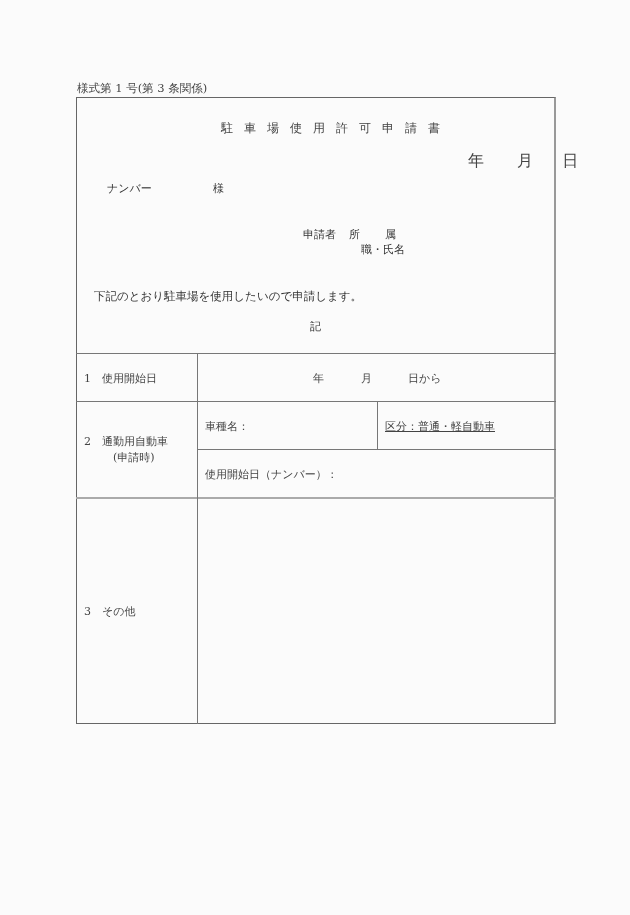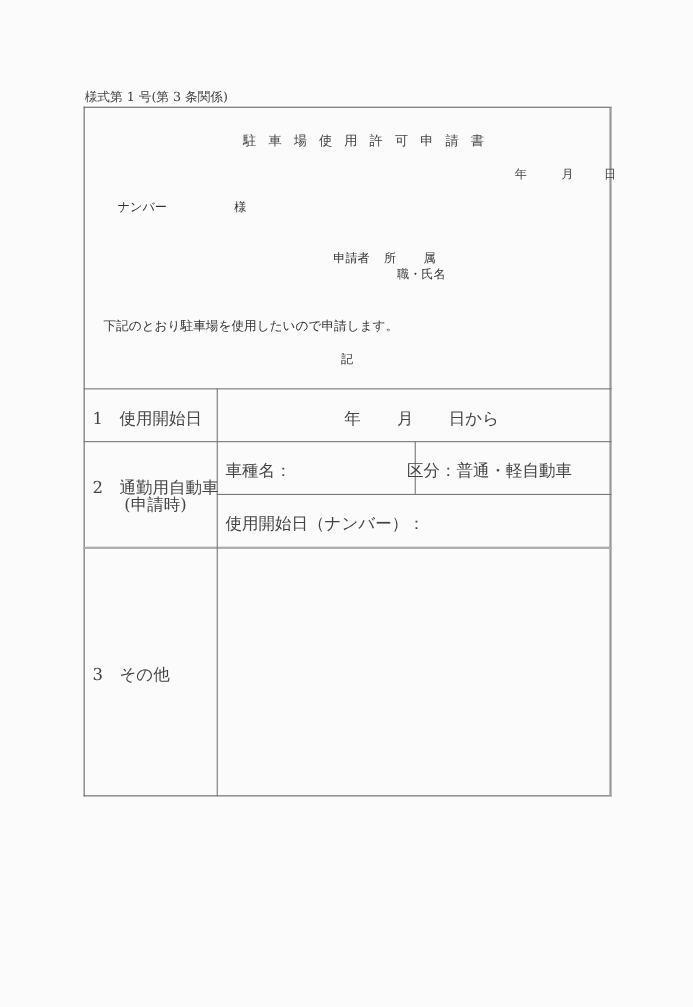--- a/index.html
+++ b/index.html
@@ -15,33 +15,33 @@
     .abs { position: absolute; white-space: nowrap; text-align: center; }
     .form-label { left: 77px; top: 81px; font-size: 11.5px; color: #444; }
     .outer {
       position: absolute; left: 76px; top: 97px;
       width: 480px; height: 627px;
       border: 1px solid #666;
       border-right: 2px solid #999;
       box-sizing: border-box;
     }
     .title { left: 0; width: 480px; top: 120px; text-align: center; font-size: 12px; letter-spacing: 11px; color: #444; padding-left: 20px; }
-    .date { left: 468px; top: 151px; font-size: 11px; color: #444; }
+    .date { left: 468px; top: 151px; font-size: 16px; color: #444; }
     .date span { display: inline-block; }
     .addressee { left: 107px; top: 181px; }
     .sama { left: 213px; top: 181px; }
     .applicant { left: 303px; top: 227px; }
     .affil-a { left: 349px; top: 227px; }
     .affil-b { left: 385px; top: 227px; }
     .name-label { left: 349px; top: 242px; margin-left: 12px; }
     .statement { left: 94px; top: 289px; font-size: 11.5px; }
     .ki { left: 310px; top: 319px; }
     .hline { position: absolute; height: 1px; background: #777; }
     .vline { position: absolute; width: 1px; background: #777; }
-    .cell-text { font-size: 15px; color: #444; }
+    .cell-text { font-size: 11px; color: #444; }
   </style>
 </head>
 <body>
 
 <div class="abs form-label">様式第 1 号(第 3 条関係)</div>
 
 <div class="outer"></div>
 
 <div class="abs title" style="left:76px;">駐車場使用許可申請書</div>
 
@@ -70,17 +70,17 @@
 <div class="vline" style="left:377px; top:401px; height:48px;"></div>
 
 <div class="abs cell-text" style="left:84px; top:371px;">1　使用開始日</div>
 <div class="abs cell-text" style="left:313px; top:371px;">年</div>
 <div class="abs cell-text" style="left:361px; top:371px;">月</div>
 <div class="abs cell-text" style="left:408px; top:371px;">日から</div>
 
 <div class="abs cell-text" style="left:84px; top:434px;">2　通勤用自動車</div>
 <div class="abs cell-text" style="left:113px; top:450px;">(申請時)</div>
 <div class="abs cell-text" style="left:205px; top:419px;">車種名：</div>
-<div class="abs cell-text" style="left:370px; top:419px;">区分：普通・軽自動車</div>
+<div class="abs cell-text" style="left:385px; top:419px;text-decoration:underline;">区分：普通・軽自動車</div>
 <div class="abs cell-text" style="left:205px; top:467px;">使用開始日（ナンバー）：</div>
 
 <div class="abs cell-text" style="left:84px; top:604px;">3　その他</div>
 <div class="abs" style="left:199px; top:500px; width:355px; height:222px;"></div>
 
 </body></html>

